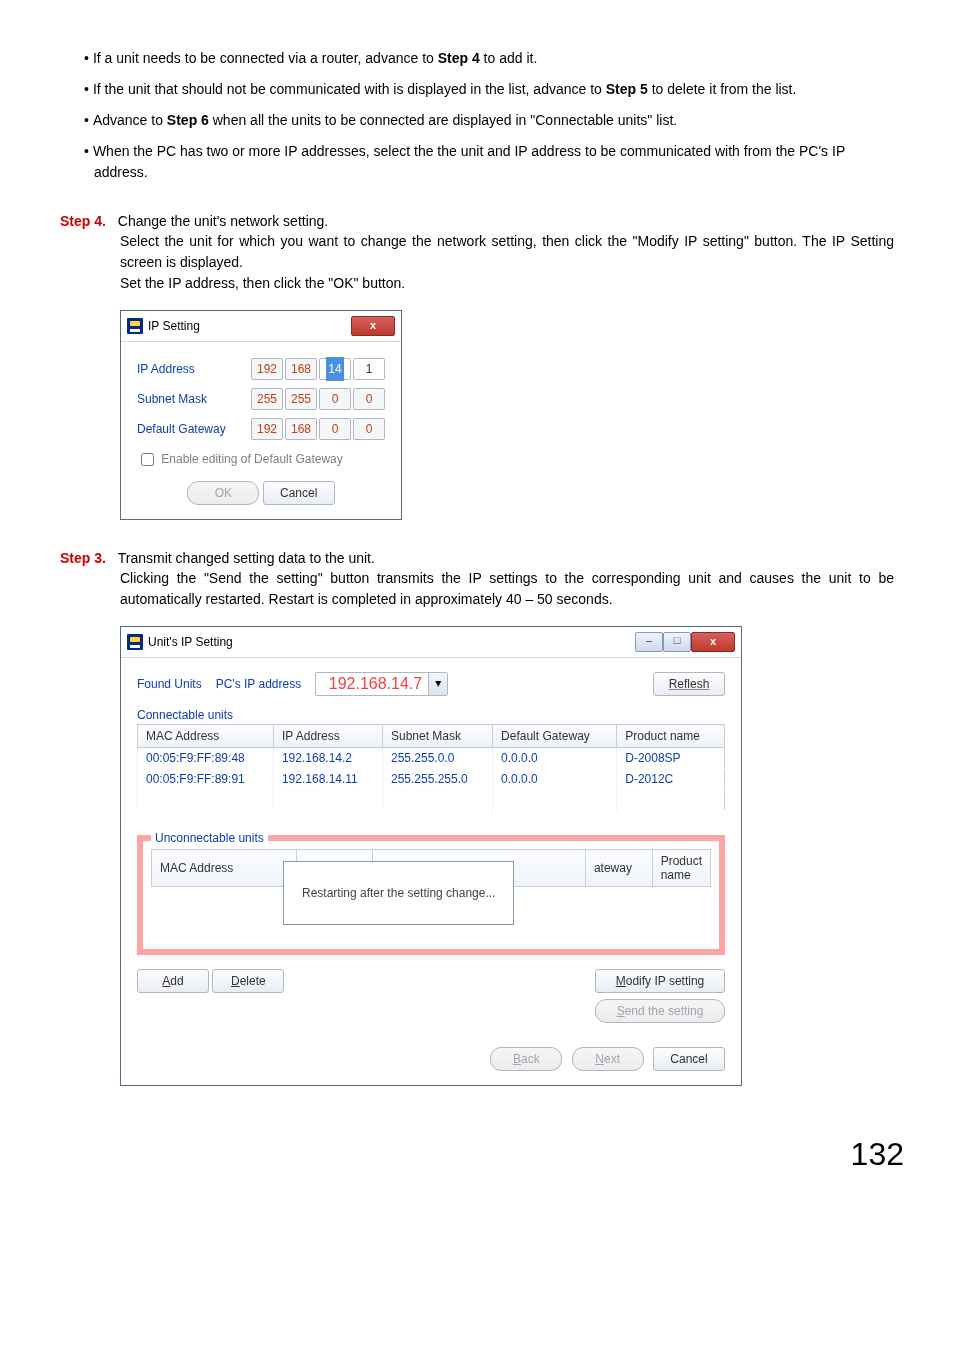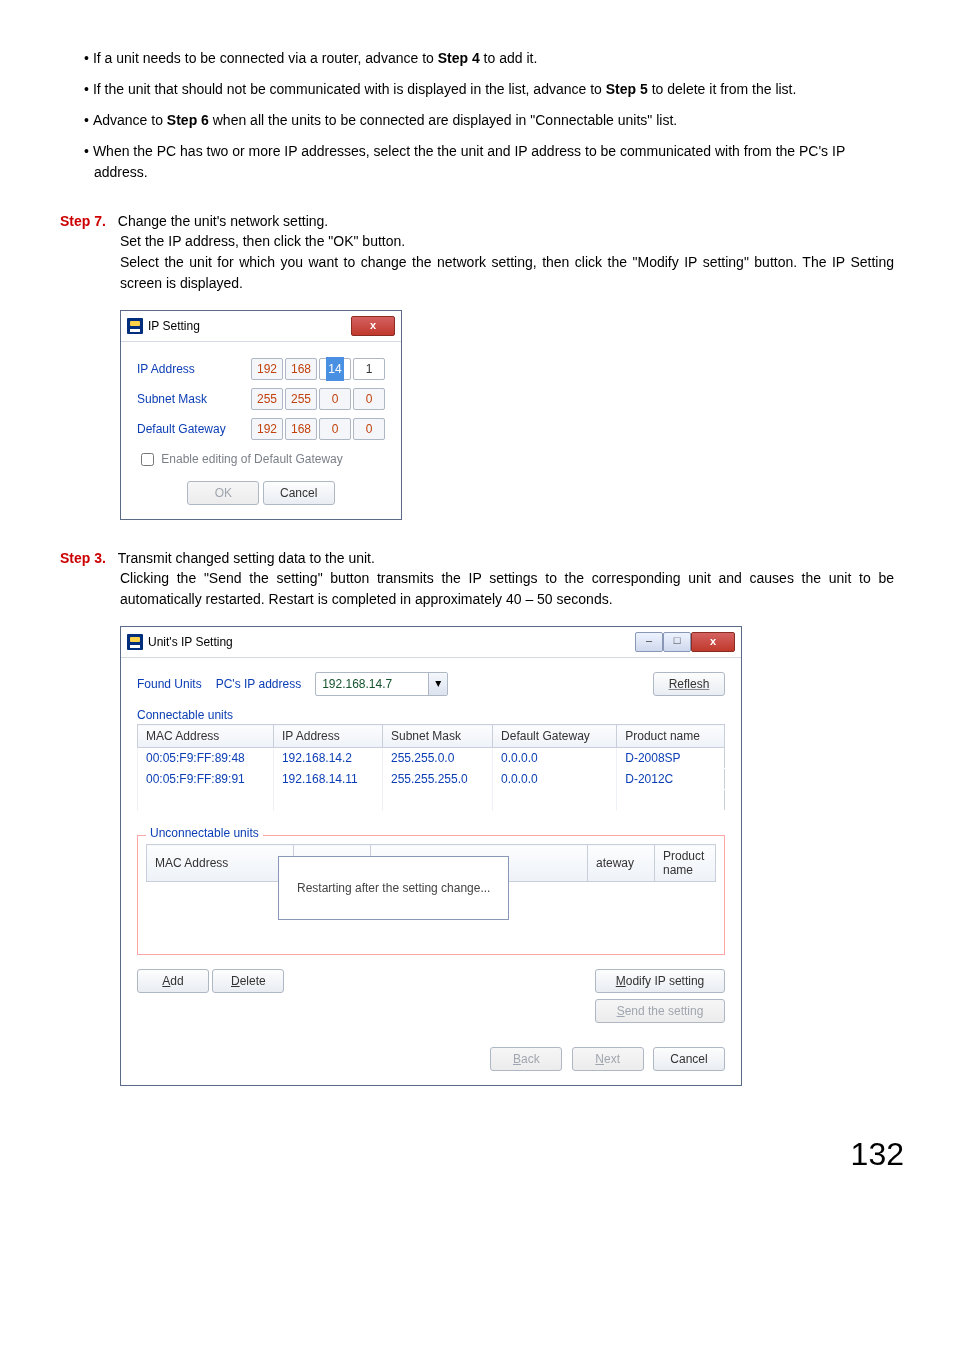--- a/index.html
+++ b/index.html
@@ -172,20 +172,21 @@
     background: linear-gradient(#fdfdfd, #e9edf3);
     color: #333;
     text-align: center;
     font-size: 12px;
     cursor: default;
     box-sizing: border-box;
   }
   .win-button.disabled {
     color: #a0a6af;
     background: linear-gradient(#f6f6f6, #ececec);
+    border-radius: 11px;
   }
   .units-dialog {
     width: 620px;
   }
   .units-body {
     padding: 14px 16px 14px 16px;
   }
   .found-row {
     display: flex;
     align-items: center;
@@ -200,23 +201,23 @@
     align-items: center;
     border: 1px solid #aeb7c4;
     border-radius: 2px;
     height: 22px;
     background: #fff;
     overflow: hidden;
   }
   .combo .val {
     width: 100px;
     padding: 0 6px;
-    text-align: left;
-    font-size: 12px;
-    color: #14532d;
+    text-align: right;
+    font-size: 16px;
+    color: #ef4444;
   }
   .combo .arrow {
     width: 18px;
     height: 22px;
     border-left: 1px solid #aeb7c4;
     text-align: center;
     line-height: 20px;
     background: linear-gradient(#f4f7fc, #dce3ef);
   }
   .section-label {
@@ -240,21 +241,21 @@
   table.grid td {
     border-left: 1px solid #eef1f6;
     padding: 3px 8px;
     color: #0b3eb4;
   }
   table.grid tbody tr {
     border-bottom: 1px solid #fff;
   }
   .group-box {
     position: relative;
-    border: 1px solid #fca5a5;
+    border: 6px solid #fca5a5;
     margin-top: 24px;
     padding: 8px 8px 8px 8px;
     height: 120px;
     box-sizing: border-box;
     text-decoration: underline;
   }
   .group-box .gb-label {
     position: absolute;
     top: -10px;
     left: 8px;
@@ -311,26 +312,26 @@
 
 <div class="note-list">
   <div class="note-item"><span class="bullet">•</span><span>If a unit needs to be connected via a router, advance to <b>Step 4</b> to add it.</span></div>
   <div class="note-item"><span class="bullet">•</span><span>If the unit that should not be communicated with is displayed in the list, advance to <b>Step 5</b> to delete it from the list.</span></div>
   <div class="note-item"><span class="bullet">•</span><span>Advance to <b>Step 6</b> when all the units to be connected are displayed in "Connectable units" list.</span></div>
   <div class="note-item"><span class="bullet">•</span><span>When the PC has two or more IP addresses, select the the unit and IP address to be communicated with from the PC's IP address.</span></div>
 </div>
 
 <div class="step-block">
   <div>
-    <span class="step-label">Step 7.</span>
+    <span class="step-label">Step 4.</span>
     <span class="step-title">Change the unit's network setting.</span>
   </div>
   <div class="step-body">
+    <div>Select the unit for which you want to change the network setting, then click the "Modify IP setting" button. The IP Setting screen is displayed.</div>
     <div>Set the IP address, then click the "OK" button.</div>
-    <div>Select the unit for which you want to change the network setting, then click the "Modify IP setting" button. The IP Setting screen is displayed.</div>
   </div>
 
   <div class="dialog ip-dialog">
     <div class="dialog-titlebar">
       <div class="left">
         <span class="app-icon"></span>
         <span>IP Setting</span>
       </div>
       <div class="close-btn">x</div>
     </div>

